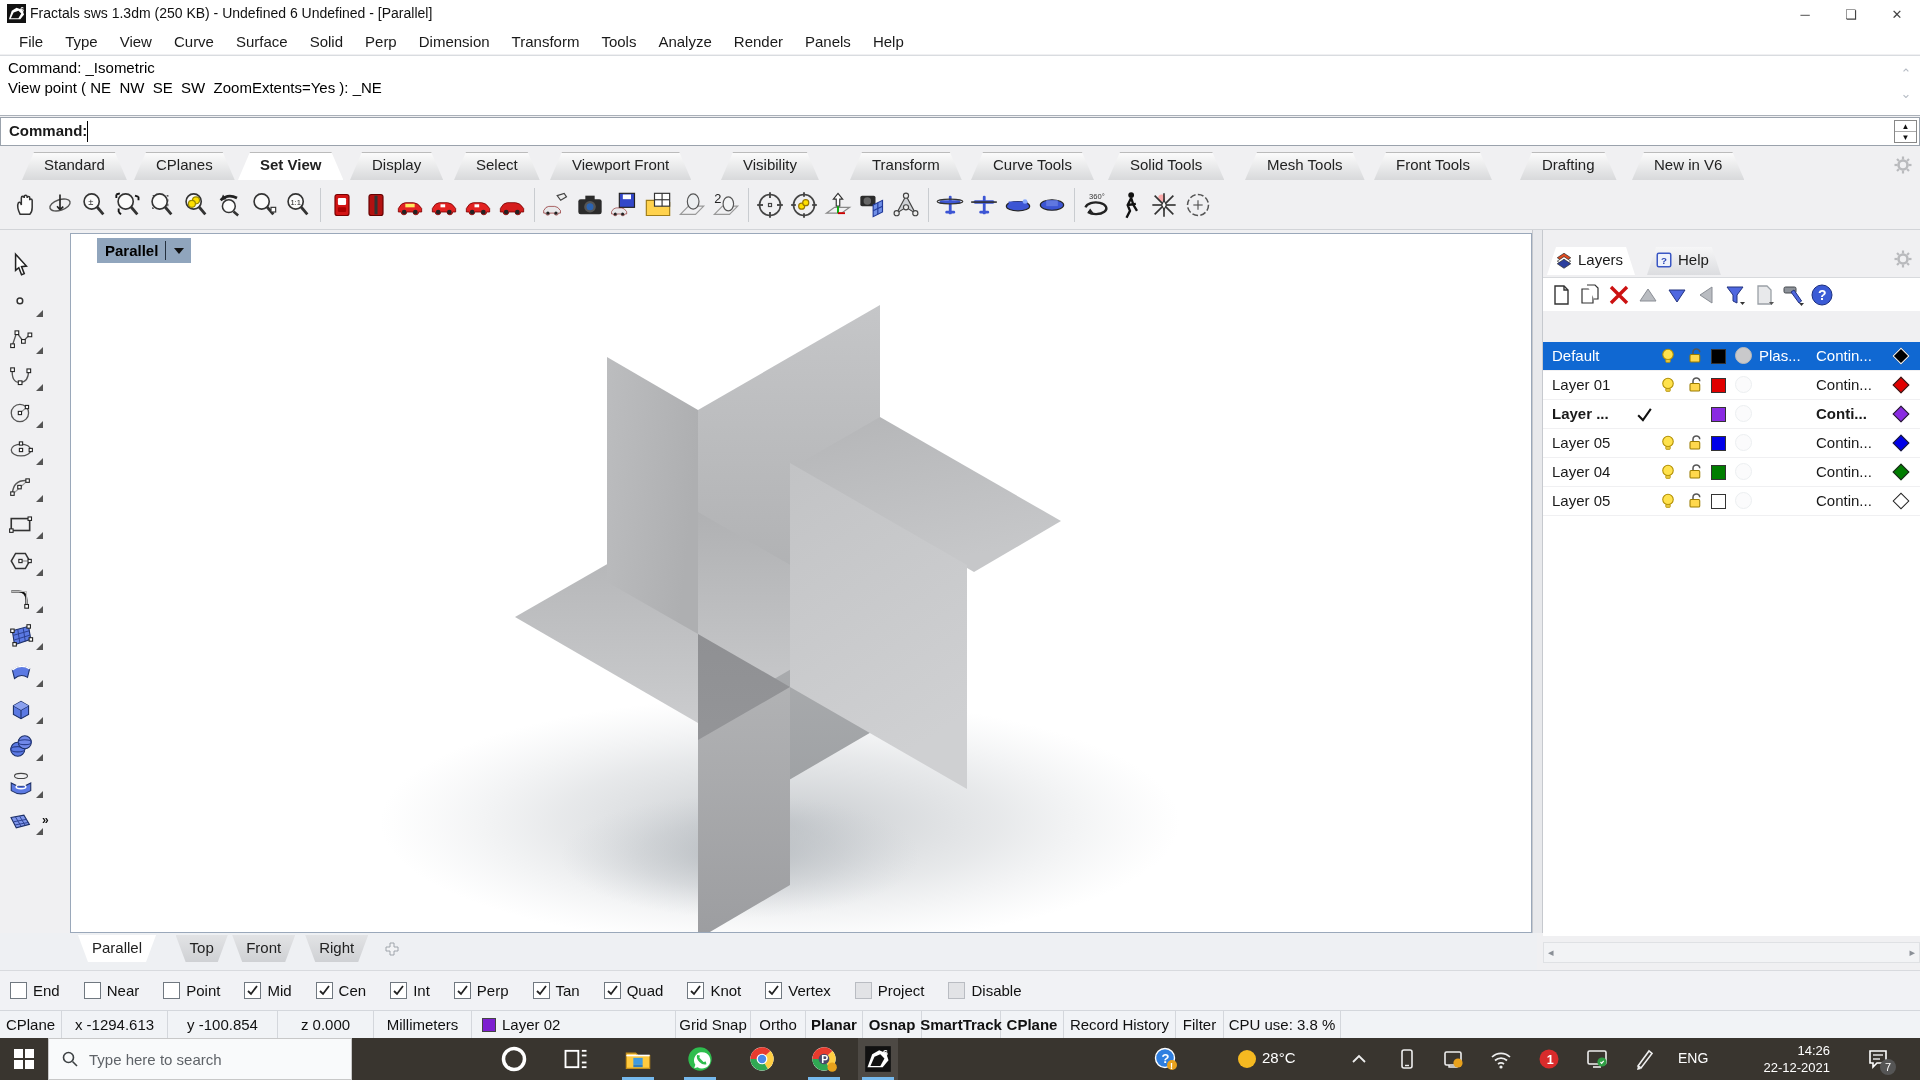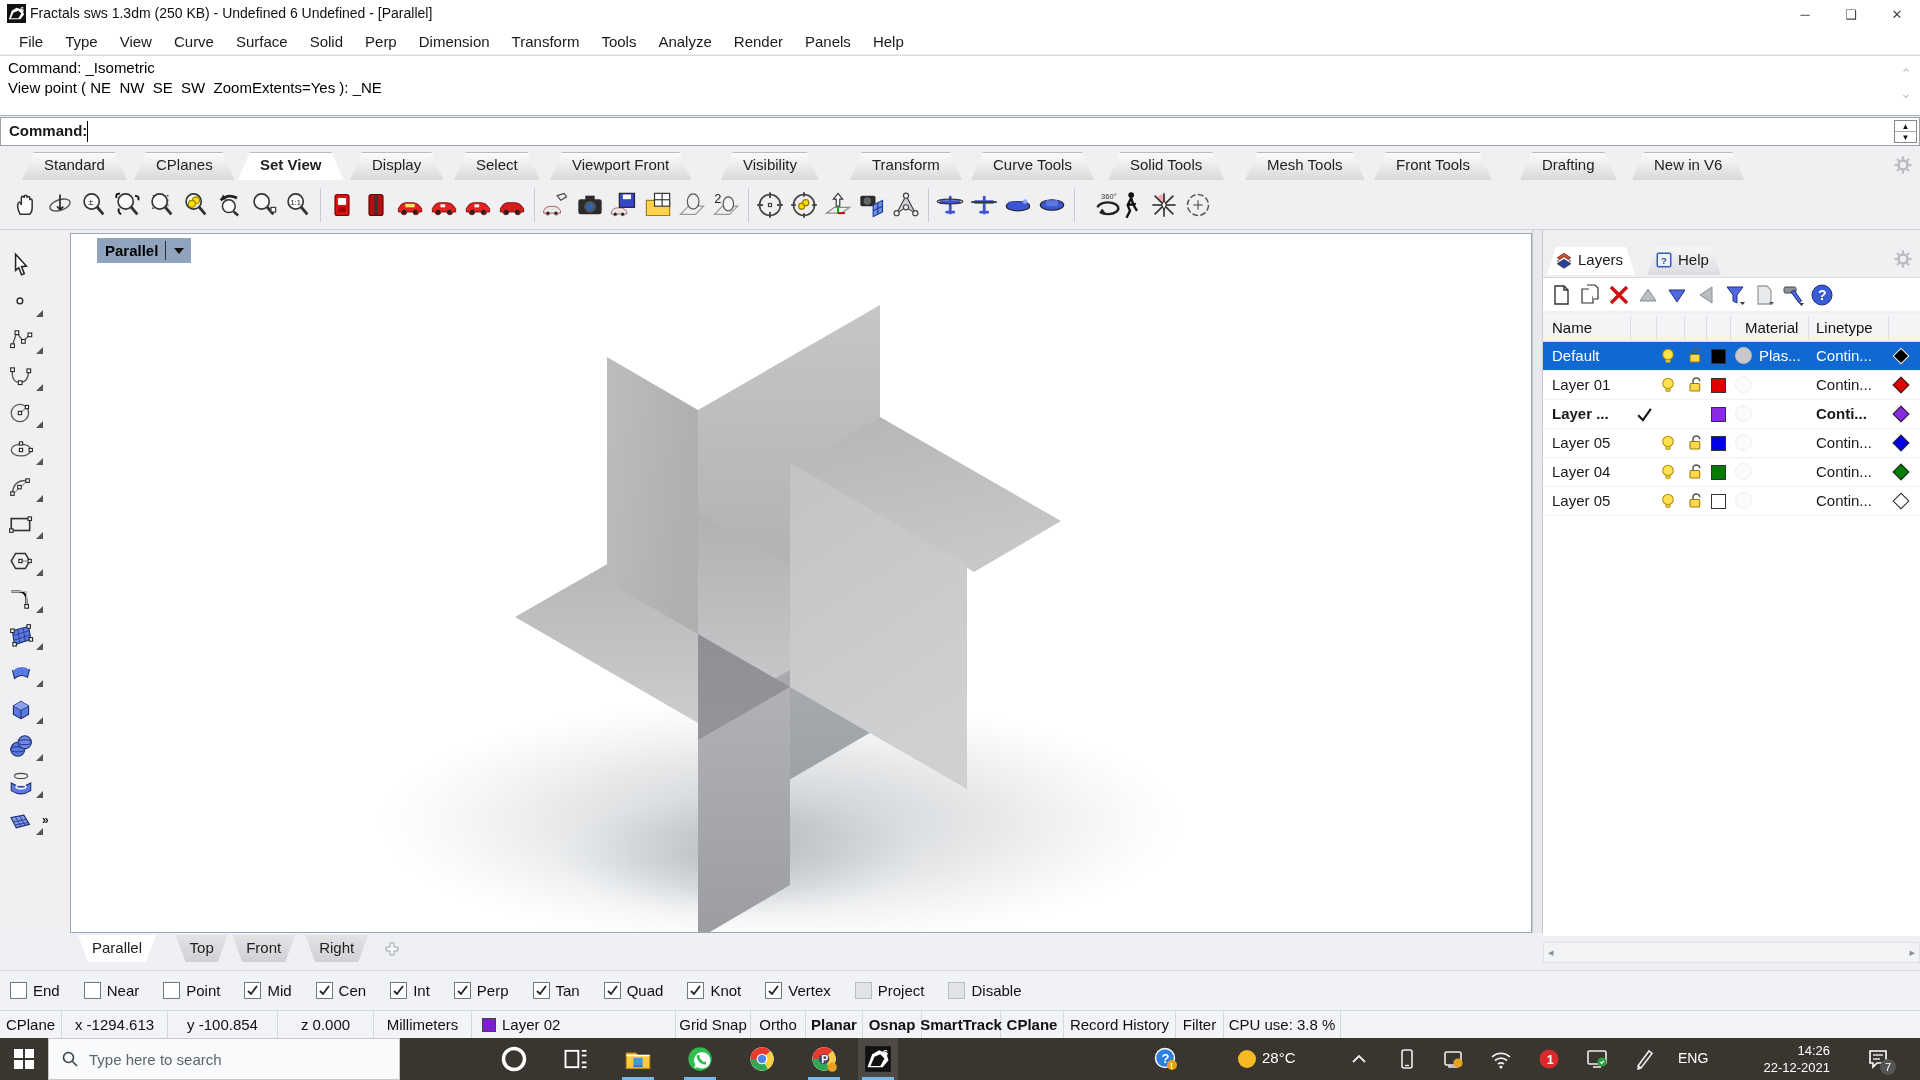--- a/index.html
+++ b/index.html
@@ -60,21 +60,21 @@
 .osn{display:flex;align-items:center;margin-right:24px;}
 .osn .box{width:17px;height:17px;background:#fff;border:1px solid #707880;margin-right:6px;display:flex;align-items:center;justify-content:center;}
 .osn .box svg{display:block;}
 .osn.dis .box{background:#e2e3e6;border-color:#b9bcc2;}
 .osn .lb{font-size:15px;color:#111;}
 #statusbar{left:0;top:1010px;width:1920px;height:28px;background:#f1f3f6;border-top:1px solid #d4d7dc;display:flex;align-items:stretch;font-size:15px;color:#111;}
 .seg{border-right:1px solid #d4d7dc;display:flex;align-items:center;justify-content:center;padding:0 10px;white-space:nowrap;}
 .seg.b{font-weight:bold;}
 #taskbar{left:0;top:1038px;width:1920px;height:42px;background:#39352f;}
 #tstart{position:absolute;left:0;top:0;width:48px;height:42px;display:flex;align-items:center;justify-content:center;}
-#tsearch{position:absolute;left:48px;top:0px;width:352px;height:42px;background:#f9fafb;border:1px solid #c8c8c8;display:flex;align-items:center;padding-left:12px;gap:10px;}
+#tsearch{position:absolute;left:48px;top:0px;width:304px;height:42px;background:#f9fafb;border:1px solid #c8c8c8;display:flex;align-items:center;padding-left:12px;gap:10px;}
 #tsearch .ph{color:#5f6368;font-size:15px;}
 .tico{position:absolute;top:7px;width:28px;height:28px;}
 .tuline{position:absolute;top:39px;height:3px;background:#76b9ed;}
 #rhinotile{position:absolute;left:858px;top:0;width:40px;height:42px;background:#4d4944;}
 #tray .trico{position:absolute;top:9px;width:24px;height:24px;}
 #traytemp{position:absolute;top:11px;color:#fff;font-size:15px;}
 #trayeng{position:absolute;top:12px;color:#fff;font-size:14px;}
 #trayclock{position:absolute;top:4px;color:#fff;font-size:13px;text-align:right;line-height:17px;}
 svg{display:block;}
 </style>
@@ -387,21 +387,21 @@
         <circle cx="18" cy="9" r="2" fill="#88aaff"></circle>
       </svg>
     </div>
     <div class="ticon" style="left: 1038px;">
       <svg width="28" height="28" viewBox="0 0 24 24">
         <ellipse cx="12" cy="12" rx="10" ry="4.5" fill="#3c55d4" stroke="#222"></ellipse>
         <rect x="7" y="8" width="10" height="5" fill="#6077e0"></rect>
       </svg>
     </div>
     <div class="tsep" style="left: 1074px;"></div>
-    <div class="ticon" style="left: 1082px; margin-left: 12px;">
+    <div class="ticon" style="left: 1082px;">
       <svg width="28" height="28" viewBox="0 0 24 24">
         <text x="6" y="7" font-size="6.5" fill="#333">360°</text>
         <path d="M3 14 a9 5 0 1 1 2 4" fill="none" stroke="#222" stroke-width="2"></path>
         <path d="M5 18 l5 1 -3-4 z" fill="#222"></path>
       </svg>
     </div>
     <div class="ticon" style="left: 1116px;">
       <svg width="28" height="28" viewBox="0 0 24 24">
         <circle cx="13" cy="3.5" r="2.5" fill="#111"></circle>
         <path d="M13 6 l-3 6 2 5 -3 6 M13 6 l2 6 3 5 M10 12 l7-1" stroke="#111" stroke-width="2" fill="none"></path>
@@ -714,32 +714,20 @@
           <path d="M18 20 h5 l-2.5 3 z" fill="#333"></path>
         </svg>
       </div>
       <div class="pi" style="left: 267px;">
         <svg width="24" height="24" viewBox="0 0 24 24">
           <circle cx="12" cy="12" r="10" fill="#3b5bd6" stroke="#1c2f7f"></circle>
           <text x="8" y="17" font-size="14" font-weight="bold" fill="#fff">?</text>
         </svg>
       </div>
     </div>
-  <div id="lheader">
-      <div class="ht" style="left: 9px;">Name</div>
-      <div class="ht" style="left: 202px;">Material</div>
-      <div class="ht" style="left: 273px;">Linetype</div>
-      <div class="vline" style="left: 87px;"></div>
-      <div class="vline" style="left: 113px;"></div>
-      <div class="vline" style="left: 141px;"></div>
-      <div class="vline" style="left: 163px;"></div>
-      <div class="vline" style="left: 187px;"></div>
-      <div class="vline" style="left: 265px;"></div>
-      <div class="vline" style="left: 345px;"></div>
-    </div>
   <div id="listbg"></div>
   <div id="lrows">
       <div class="lrow sel" style="top: 0px;">
         <div class="nm">Default</div>
         <div class="ic" style="left: 116px;">
           <svg width="18" height="18" viewBox="0 0 24 24">
             <circle cx="12" cy="10" r="7" fill="#ffe24d" stroke="#b08d00" stroke-width="1.4"></circle>
             <rect x="9" y="16.5" width="6" height="4" rx="1" fill="#e8c83e" stroke="#b08d00"></rect>
           </svg>
         </div>

